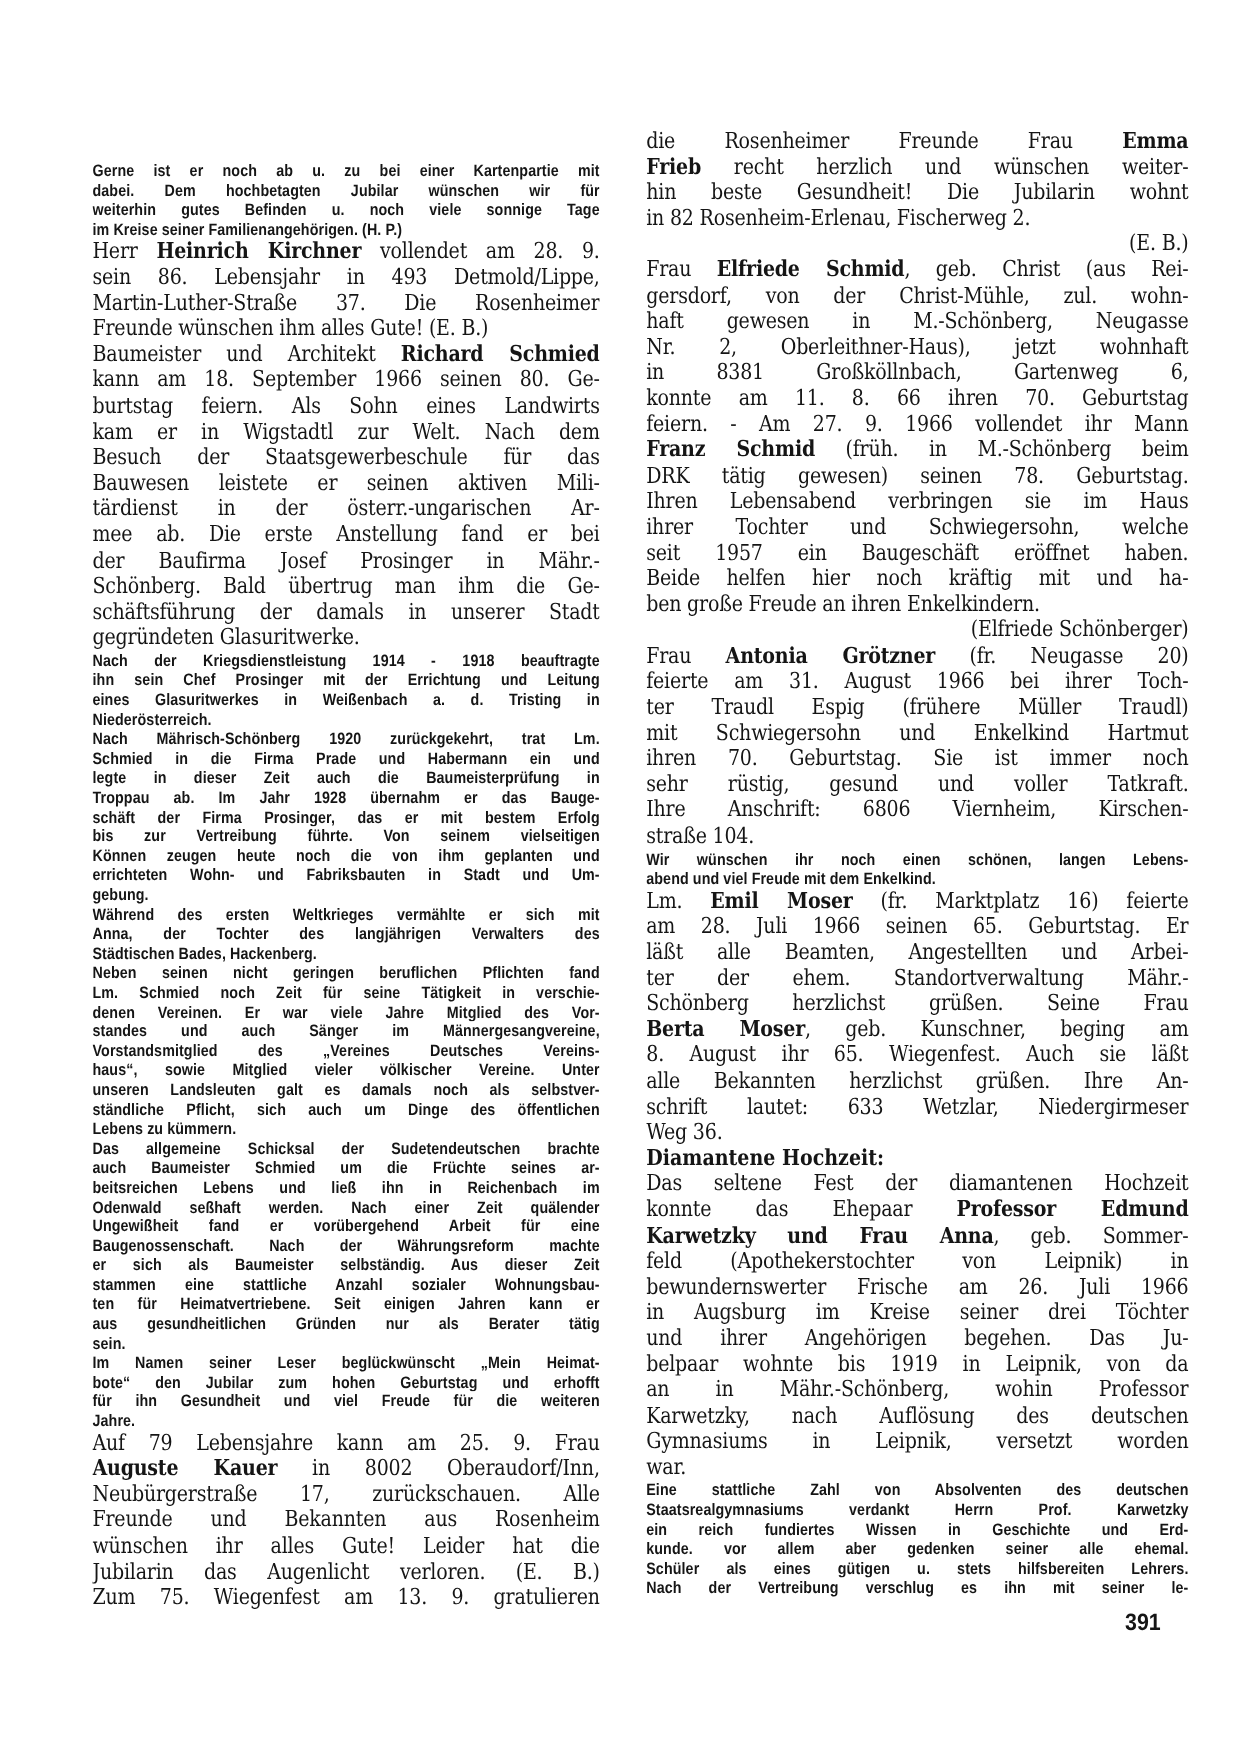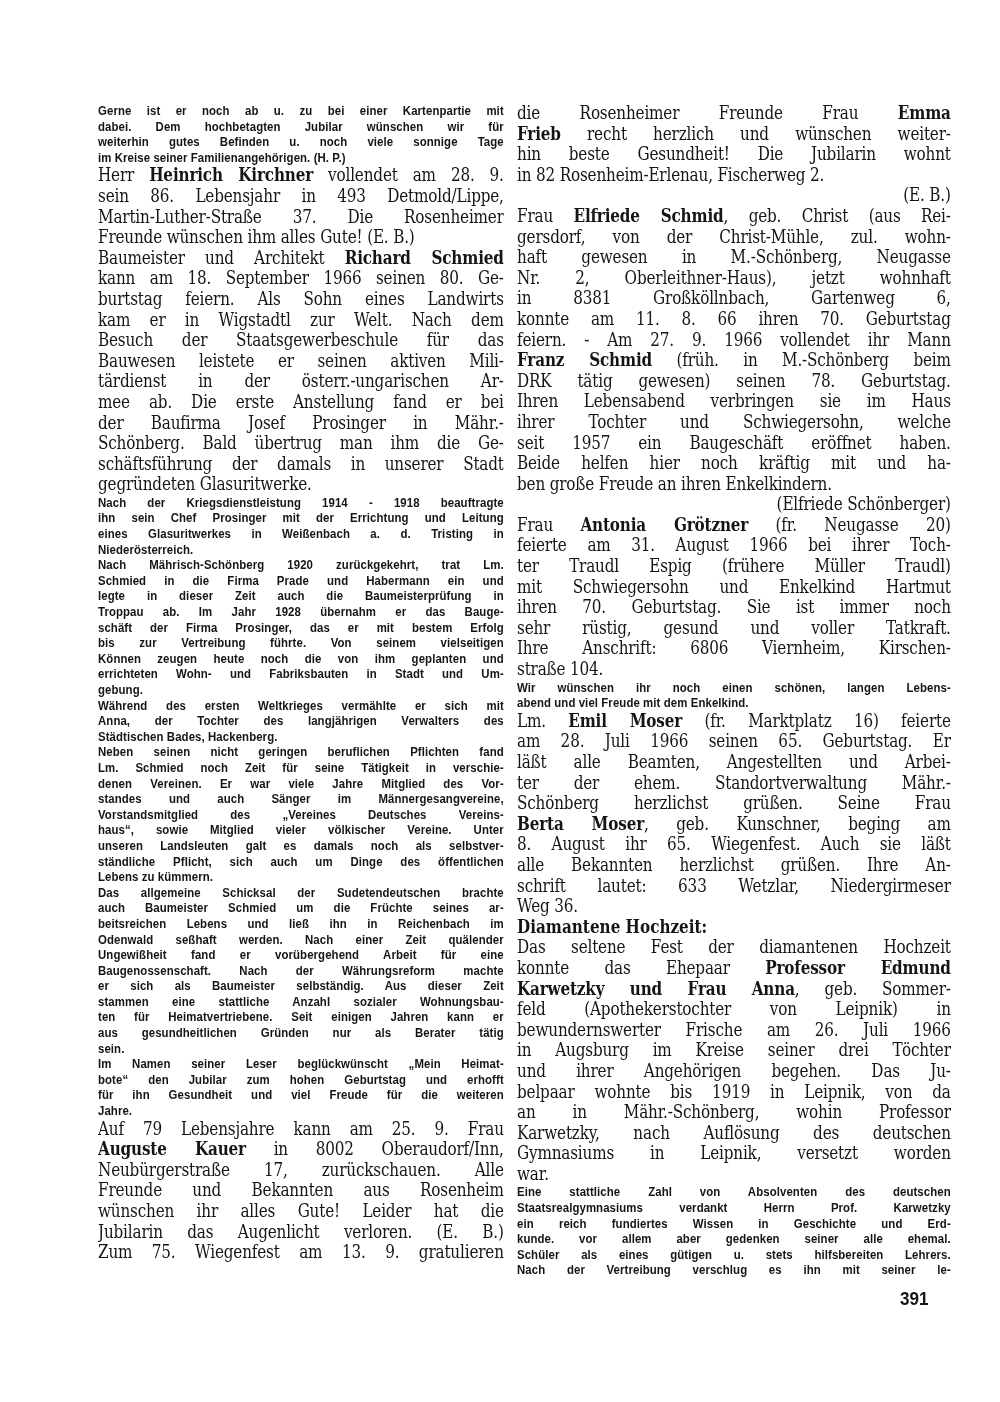--- a/index.html
+++ b/index.html
@@ -1,18 +1,18 @@
 <!DOCTYPE html>
 <html><head>
 <meta charset="utf-8">
 <style>
   html, body { margin: 0; padding: 0; background: #ffffff; }
   body { width: 1000px; height: 1402px; position: relative; overflow: hidden; color: #151515; }
   .col { position: absolute; top: 103px; }
-  .col-left { left: 98px; width: 406px; }
+  .col-left { left: 74px; width: 406px; margin-top: 26px; }
   .col-right { left: 517px; width: 434px; }
   .line { white-space: nowrap; text-align: justify; text-align-last: justify; display: block; overflow: hidden; }
   .line.last { text-align-last: left; }
   .line.right { text-align: right; text-align-last: right; }
   .small { font-family: "Liberation Sans", sans-serif; font-weight: bold; font-size: 13.2px; line-height: 15.6px; letter-spacing: 0.1px; transform: scaleX(0.93); transform-origin: left; width: 107.5%; }
   .big { font-family: "DejaVu Serif", serif; font-size: 17.6px; line-height: 20.6px; letter-spacing: -0.2px; transform: scaleX(0.93); transform-origin: left; width: 107.5%; }
   .big b { font-weight: bold; }
   .head { font-family: "DejaVu Serif", serif; font-weight: bold; font-size: 17.6px; line-height: 20.6px; transform: scaleX(0.93); transform-origin: left; width: 107.5%; }
   .pagenum { position: absolute; left: 900px; top: 1288px; font-family: "Liberation Sans", sans-serif; font-weight: bold; font-size: 19px; transform: scaleX(0.9); transform-origin: left; }
 </style>

